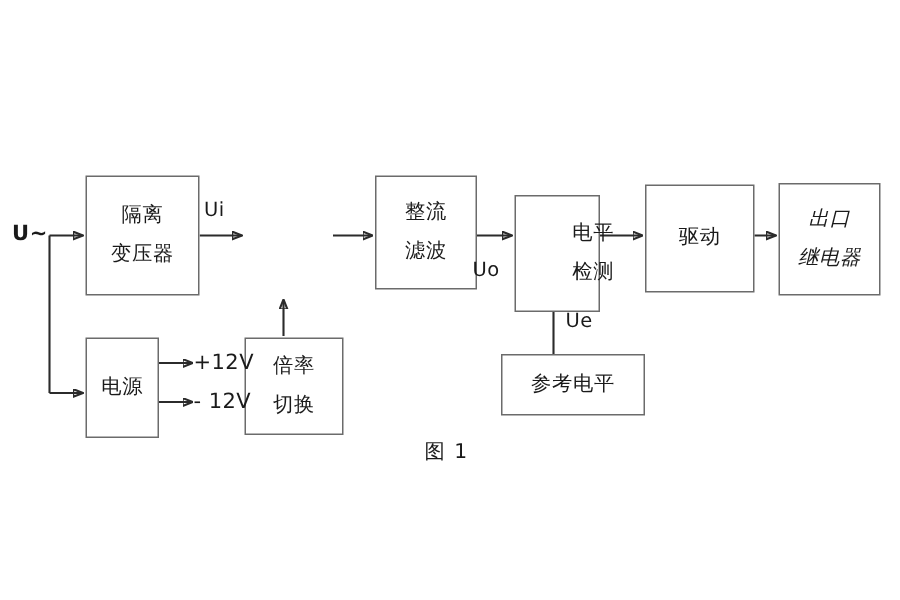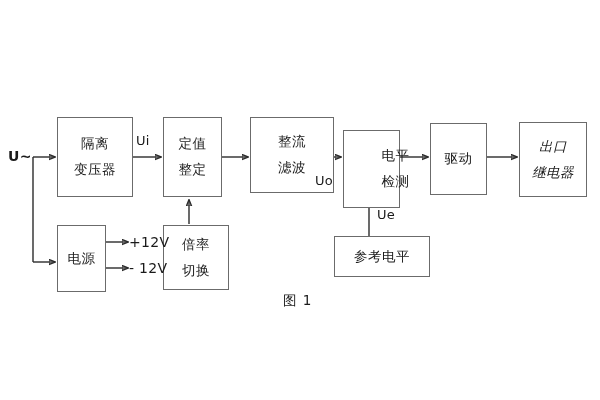--- a/index.html
+++ b/index.html
@@ -115,36 +115,32 @@
     <path d="M106,268 L128,268" marker-end="url(#arrow)"></path>
   </svg>
 
   <div class="source-label" style="left:8px; top:148px;">U~</div>
 
   <div class="block" style="left:57px; top:117px; width:76px; height:80px;">
     <span class="line">隔离</span>
     <span class="line">变压器</span>
   </div>
 
-  <div class="block" style="left:163px; top:117px; width:59px; height:80px;">
-    <span class="line">定值</span>
-    <span class="line">整定</span>
-  </div>
 
-  <div class="block" style="left:250px; top:117px; width:84px; height:76px;">
+  <div class="block" style="left:250px; top:117px; width:68px; height:76px;">
     <span class="line">整流</span>
     <span class="line">滤波</span>
   </div>
 
   <div class="block" style="left:343px; top:130px; width:57px; height:78px;padding-left:48px;">
     <span class="line">电平</span>
     <span class="line">检测</span>
   </div>
 
-  <div class="block" style="left:430px; top:123px; width:57px; height:72px;">
+  <div class="block" style="left:430px; top:123px; width:73px; height:72px;">
     <span class="line">驱动</span>
   </div>
 
   <div class="block" style="left:519px; top:122px; width:68px; height:75px;font-style:italic;">
     <span class="line">出口</span>
     <span class="line">继电器</span>
   </div>
 
   <div class="block" style="left:57px; top:225px; width:49px; height:67px;">
     <span class="line">电源</span>

